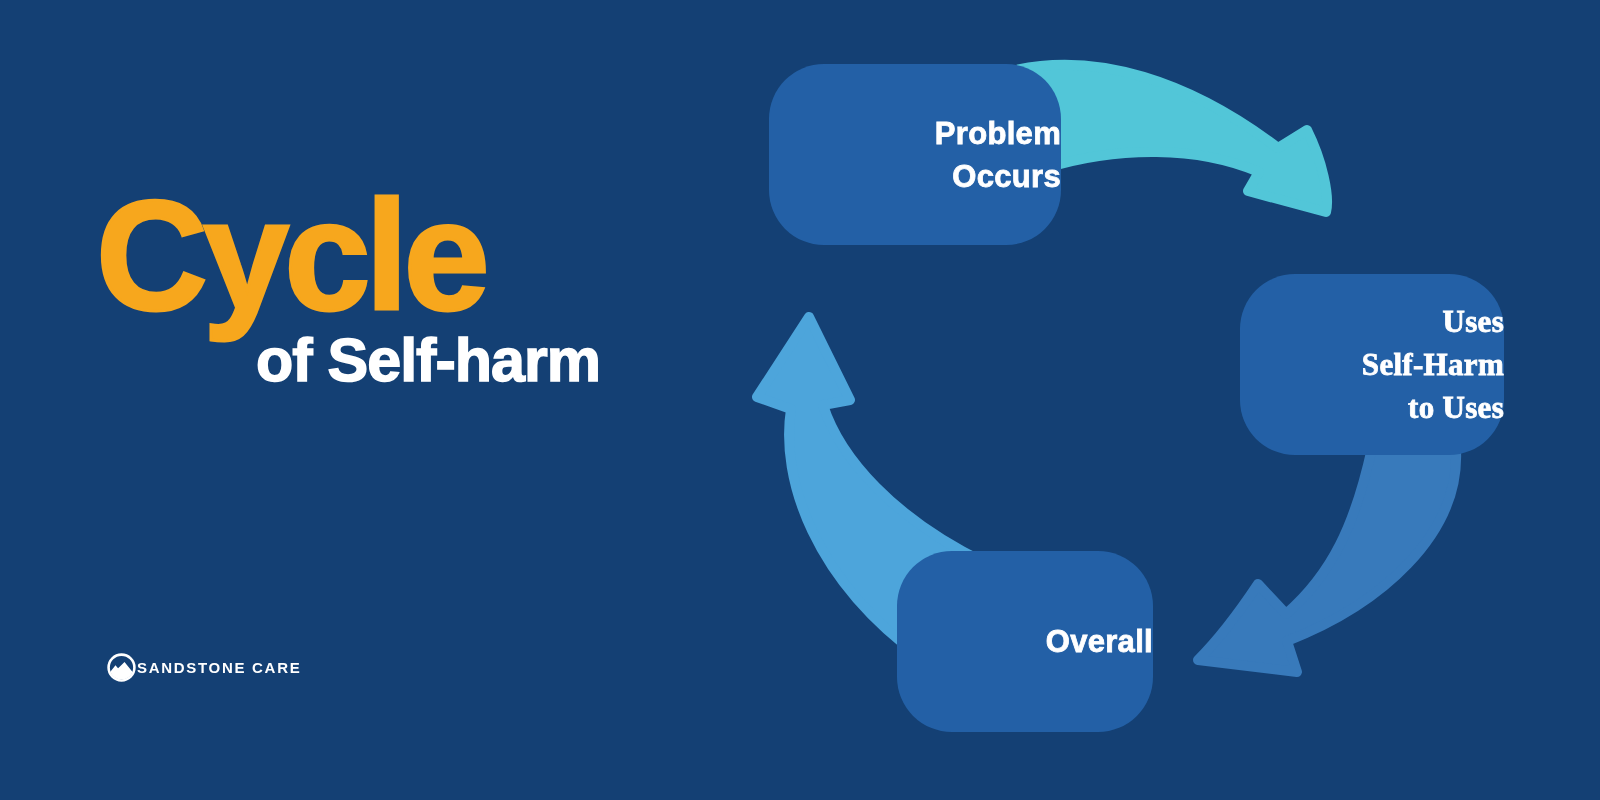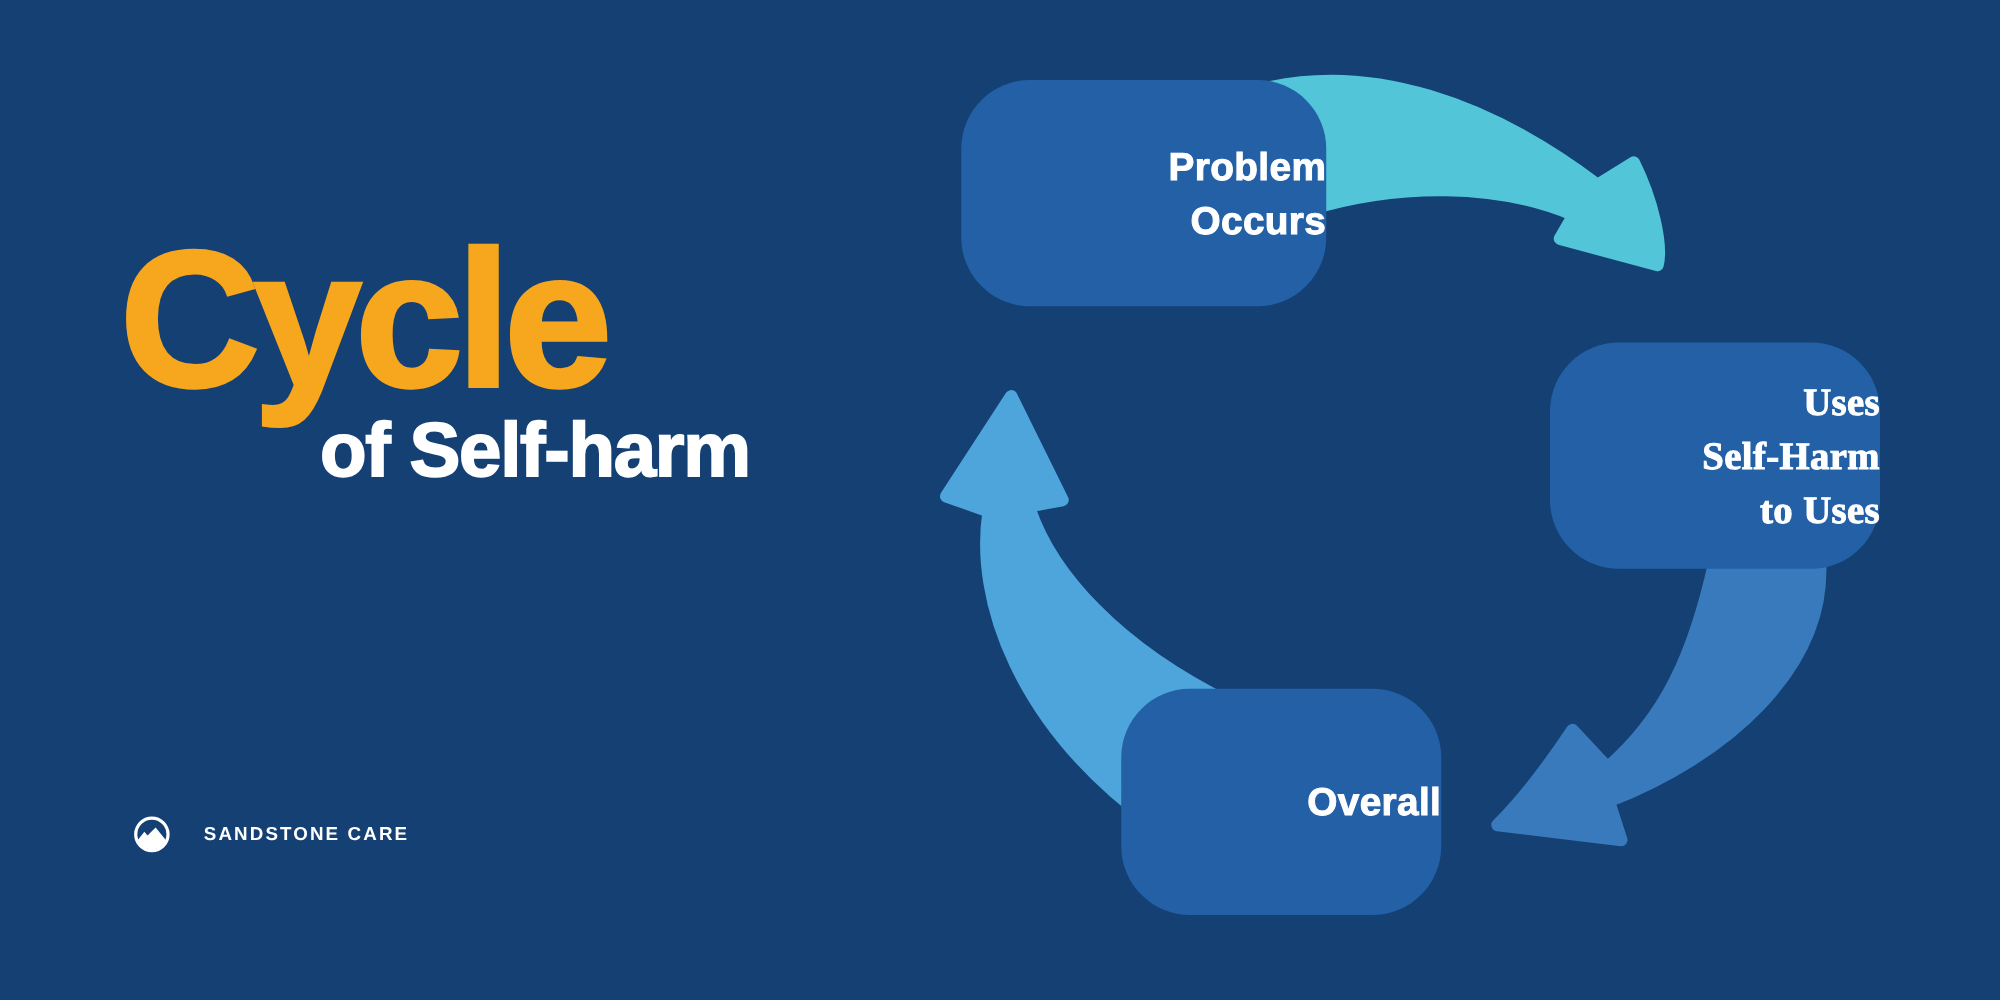--- a/index.html
+++ b/index.html
@@ -85,21 +85,21 @@
   .box-cope      { left: 1240px; top: 274px; width: 264px; height: 181px; font-family: Liberation Serif, serif; }
   .box-wellbeing { left: 861px;  top: 551px; width: 256px; height: 181px; margin-left: 36px; }
 
   
   .logo {
     position: absolute;
     left: 106px;
     top: 652px;
     display: flex;
     align-items: center;
-    gap: 26px;
+    gap: 0;
     z-index: 2;
   }
   .logo-text {
     color: var(--text-white);
     font-size: 15px;
     font-weight: bold;
     letter-spacing: 1.7px;
     white-space: nowrap;
   }
 </style>

